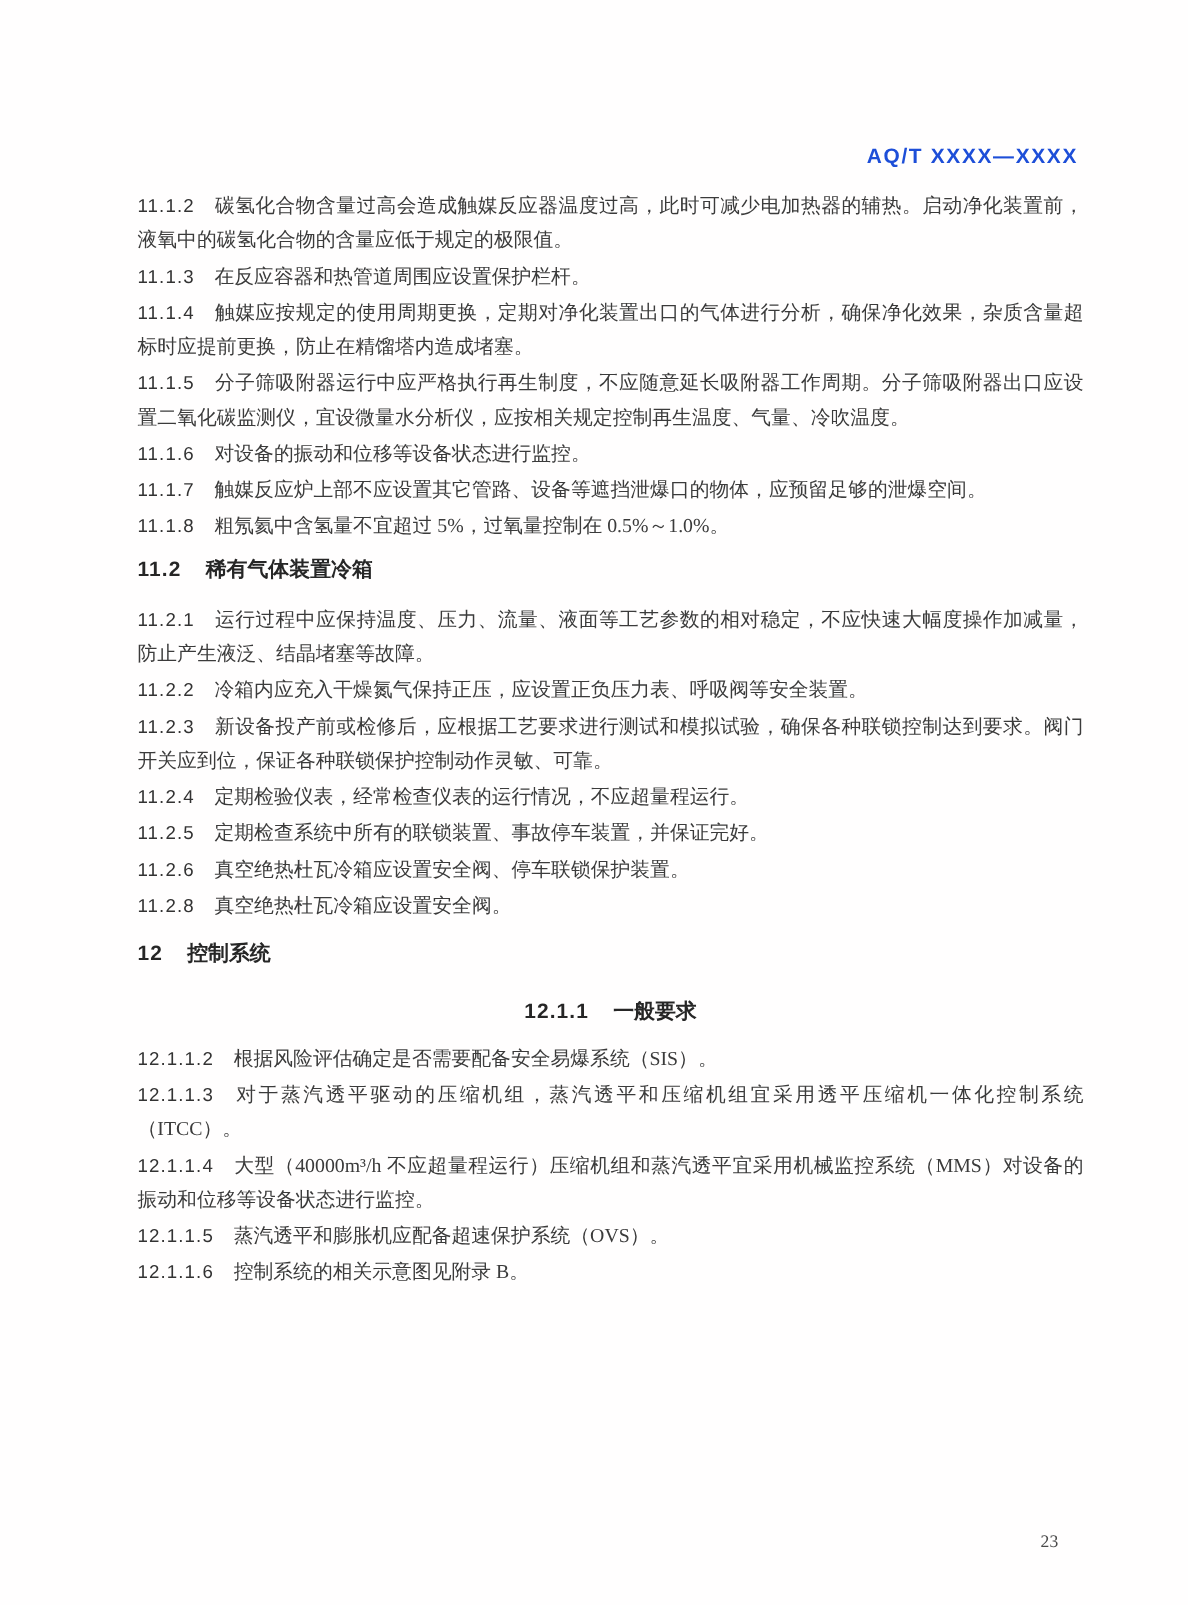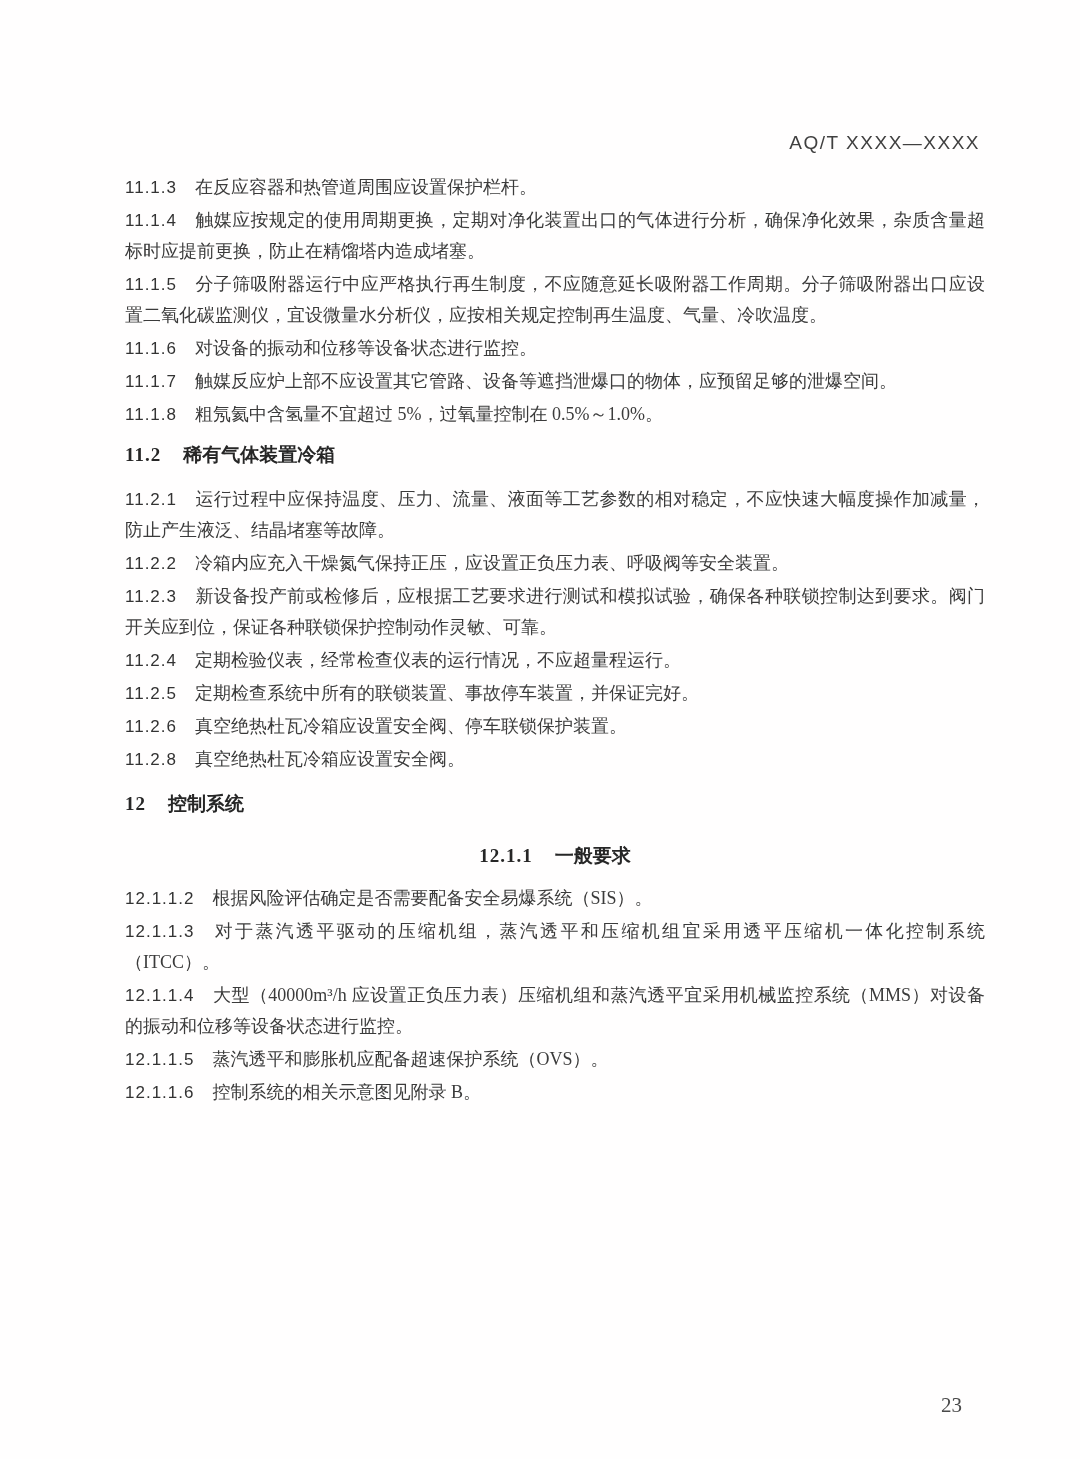--- a/index.html
+++ b/index.html
@@ -18,24 +18,24 @@
     position: absolute;
     inset: 0;
     background: #fffefe;
     color: #3b3b3b;
   }
   .page-header {
     position: absolute;
     top: 132px;
     right: 100px;
     font-family: "Liberation Sans", "DejaVu Sans", sans-serif;
-    font-weight: 400;
+    font-weight: 700;
     font-size: 19px;
     letter-spacing: 1.5px;
-    color: #404040;
+    color: #1d4ed8;
   }
   .content {
     position: absolute;
     top: 172px;
     left: 125px;
     width: 860px;
   }
   .clause {
     margin: 0 0 2px 0;
     font-size: 18px;
@@ -54,46 +54,46 @@
   .heading {
     font-family: "Liberation Sans", "DejaVu Sans", sans-serif;
     font-weight: 700;
     font-size: 19px;
     line-height: 26px;
     color: #262626;
   }
   .heading .num {
     letter-spacing: 1px;
     margin-right: 22px;
-    font-family: Liberation Serif, serif;
   }
   .h-11-2   { margin: 12px 0 16px 0; }
   .h-12     { margin: 16px 0 26px 0; }
   .h-12-1   { margin: 0 0 20px 0; }
   .h-12-1-1 { margin: 0 0 14px 0; text-align: center; }
   .page-footer {
     position: absolute;
     top: 1393px;
     right: 118px;
-    font-size: 21px;
+    font-size: 16px;
     color: #4a4a4a;
     font-family: "Liberation Serif", "DejaVu Serif", serif;
   }
 </style>
 </head>
 <body>
 
 <div class="page">
 
   <div class="page-header">
     <span>AQ/T XXXX—XXXX</span>
   </div>
 
   <main class="content">
 
+    <p class="clause"><span class="num">11.1.2</span><span class="txt">碳氢化合物含量过高会造成触媒反应器温度过高，此时可减少电加热器的辅热。启动净化装置前，液氧中的碳氢化合物的含量应低于规定的极限值。</span></p>
 
     <p class="clause"><span class="num">11.1.3</span><span class="txt">在反应容器和热管道周围应设置保护栏杆。</span></p>
 
     <p class="clause"><span class="num">11.1.4</span><span class="txt">触媒应按规定的使用周期更换，定期对净化装置出口的气体进行分析，确保净化效果，杂质含量超标时应提前更换，防止在精馏塔内造成堵塞。</span></p>
 
     <p class="clause"><span class="num">11.1.5</span><span class="txt">分子筛吸附器运行中应严格执行再生制度，不应随意延长吸附器工作周期。分子筛吸附器出口应设置二氧化碳监测仪，宜设微量水分析仪，应按相关规定控制再生温度、气量、冷吹温度。</span></p>
 
     <p class="clause"><span class="num">11.1.6</span><span class="txt">对设备的振动和位移等设备状态进行监控。</span></p>
 
     <p class="clause"><span class="num">11.1.7</span><span class="txt">触媒反应炉上部不应设置其它管路、设备等遮挡泄爆口的物体，应预留足够的泄爆空间。</span></p>
@@ -120,21 +120,21 @@
     <h2 class="heading h-12"><span class="num">12</span><span class="txt">控制系统</span></h2>
 
 
     <h4 class="heading h-12-1-1"><span class="num">12.1.1</span><span class="txt">一般要求</span></h4>
 
 
     <p class="clause"><span class="num">12.1.1.2</span><span class="txt">根据风险评估确定是否需要配备安全易爆系统（SIS）。</span></p>
 
     <p class="clause"><span class="num">12.1.1.3</span><span class="txt">对于蒸汽透平驱动的压缩机组，蒸汽透平和压缩机组宜采用透平压缩机一体化控制系统（ITCC）。</span></p>
 
-    <p class="clause"><span class="num">12.1.1.4</span><span class="txt">大型（40000m³/h 应设置正负压力表）压缩机组和蒸汽透平宜采用机械监控系统（MMS）对设备的振动和位移等设备状态进行监控。</span></p>
+    <p class="clause"><span class="num">12.1.1.4</span><span class="txt">大型（40000m³/h 不应超量程运行）压缩机组和蒸汽透平宜采用机械监控系统（MMS）对设备的振动和位移等设备状态进行监控。</span></p>
 
     <p class="clause"><span class="num">12.1.1.5</span><span class="txt">蒸汽透平和膨胀机应配备超速保护系统（OVS）。</span></p>
 
     <p class="clause"><span class="num">12.1.1.6</span><span class="txt">控制系统的相关示意图见附录 B。</span></p>
 
   </main>
 
   <div class="page-footer">
     <span>23</span>
   </div>

